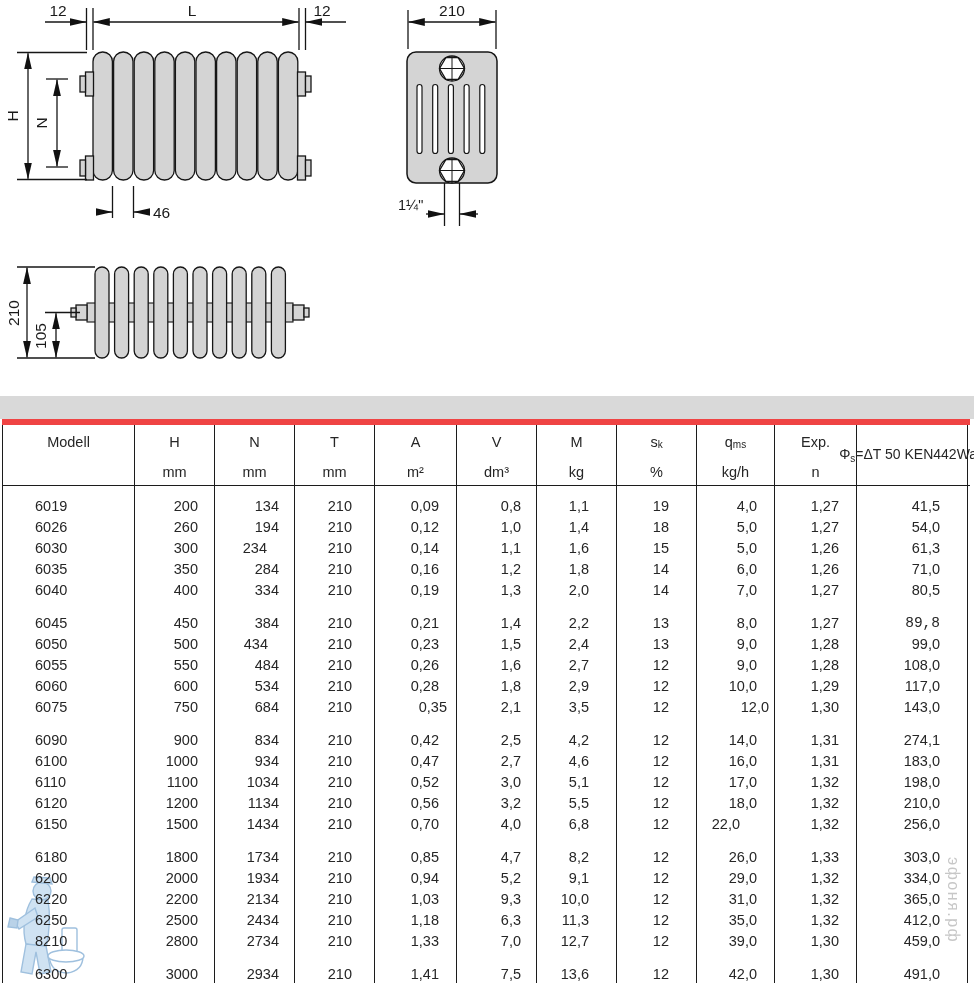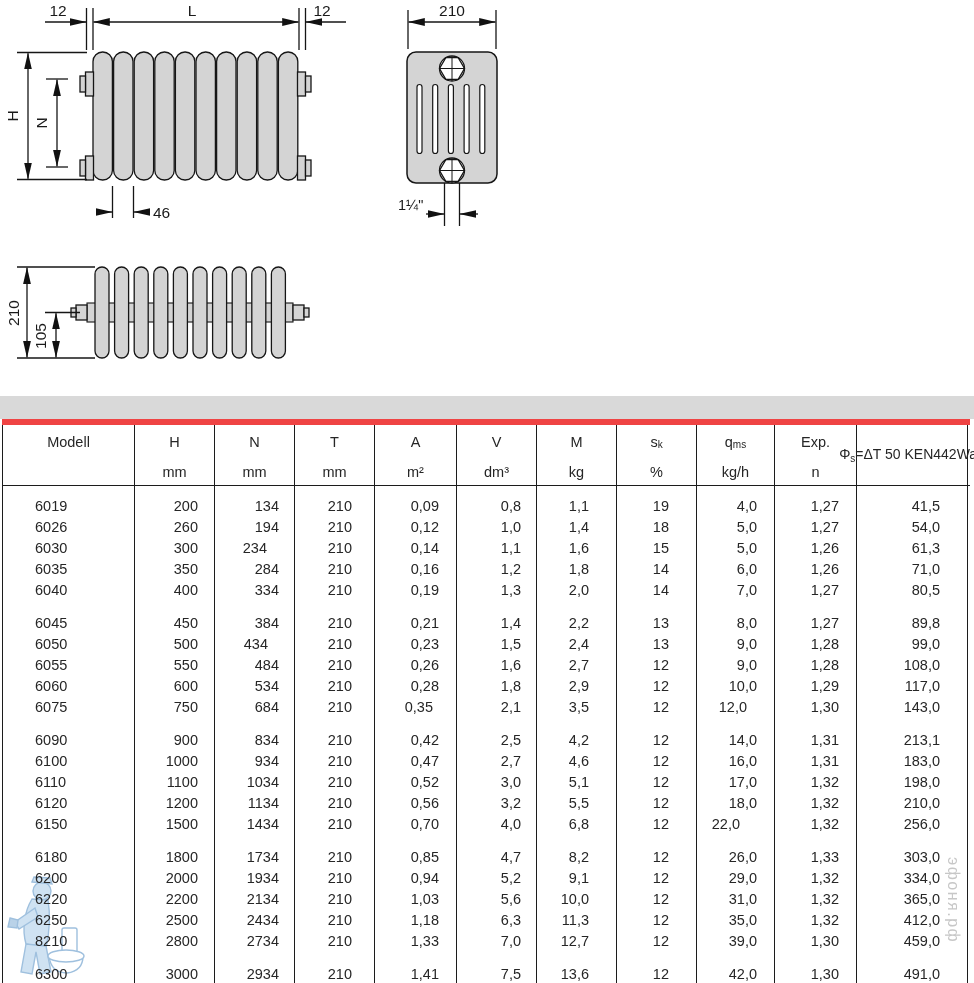--- a/index.html
+++ b/index.html
@@ -357,21 +357,21 @@
         <div>6045</div>
         <div style="padding-right: 16px;">450</div>
         <div style="padding-right: 15px;">384</div>
         <div style="padding-right: 22px;">210</div>
         <div style="padding-right: 17px;">0,21</div>
         <div style="padding-right: 15px;">1,4</div>
         <div style="padding-right: 27px;">2,2</div>
         <div style="padding-right: 27px;">13</div>
         <div style="padding-right: 17px;">8,0</div>
         <div style="padding-right: 17px;">1,27</div>
-        <div style="padding-right: 27px;">89,8</div>
+        <div style="padding-right: 27px; font-family: Liberation Mono, monospace;">89,8</div>
       </div>
       <div class="row">
         <div>6050</div>
         <div style="padding-right: 16px;">500</div>
         <div style="padding-right: 26px;">434</div>
         <div style="padding-right: 22px;">210</div>
         <div style="padding-right: 17px;">0,23</div>
         <div style="padding-right: 15px;">1,5</div>
         <div style="padding-right: 27px;">2,4</div>
         <div style="padding-right: 27px;">13</div>
@@ -403,40 +403,40 @@
         <div style="padding-right: 27px;">12</div>
         <div style="padding-right: 17px;">10,0</div>
         <div style="padding-right: 17px;">1,29</div>
         <div style="padding-right: 27px;">117,0</div>
       </div>
       <div class="row">
         <div>6075</div>
         <div style="padding-right: 16px;">750</div>
         <div style="padding-right: 15px;">684</div>
         <div style="padding-right: 22px;">210</div>
-        <div style="padding-right: 23px;">0,35</div>
+        <div style="padding-right: 9px;">0,35</div>
         <div style="padding-right: 15px;">2,1</div>
         <div style="padding-right: 27px;">3,5</div>
         <div style="padding-right: 27px;">12</div>
-        <div style="padding-right: 27px;">12,0</div>
+        <div style="padding-right: 5px;">12,0</div>
         <div style="padding-right: 17px;">1,30</div>
         <div style="padding-right: 27px;">143,0</div>
       </div>
       <div class="row gs">
         <div>6090</div>
         <div style="padding-right: 16px;">900</div>
         <div style="padding-right: 15px;">834</div>
         <div style="padding-right: 22px;">210</div>
         <div style="padding-right: 17px;">0,42</div>
         <div style="padding-right: 15px;">2,5</div>
         <div style="padding-right: 27px;">4,2</div>
         <div style="padding-right: 27px;">12</div>
         <div style="padding-right: 17px;">14,0</div>
         <div style="padding-right: 17px;">1,31</div>
-        <div style="padding-right: 27px;">213,1</div>
+        <div style="padding-right: 27px;">274,1</div>
       </div>
       <div class="row">
         <div>6100</div>
         <div style="padding-right: 16px;">1000</div>
         <div style="padding-right: 15px;">934</div>
         <div style="padding-right: 22px;">210</div>
         <div style="padding-right: 17px;">0,47</div>
         <div style="padding-right: 15px;">2,7</div>
         <div style="padding-right: 27px;">4,6</div>
         <div style="padding-right: 27px;">12</div>
@@ -508,21 +508,21 @@
         <div style="padding-right: 17px;">29,0</div>
         <div style="padding-right: 17px;">1,32</div>
         <div style="padding-right: 27px;">334,0</div>
       </div>
       <div class="row">
         <div>6220</div>
         <div style="padding-right: 16px;">2200</div>
         <div style="padding-right: 15px;">2134</div>
         <div style="padding-right: 22px;">210</div>
         <div style="padding-right: 17px;">1,03</div>
-        <div style="padding-right: 15px;">5,6</div>
+        <div style="padding-right: 15px;">9,3</div>
         <div style="padding-right: 27px;">10,0</div>
         <div style="padding-right: 27px;">12</div>
         <div style="padding-right: 17px;">31,0</div>
         <div style="padding-right: 17px;">1,32</div>
         <div style="padding-right: 27px;">365,0</div>
       </div>
       <div class="row">
         <div>6250</div>
         <div style="padding-right: 16px;">2500</div>
         <div style="padding-right: 15px;">2434</div>

